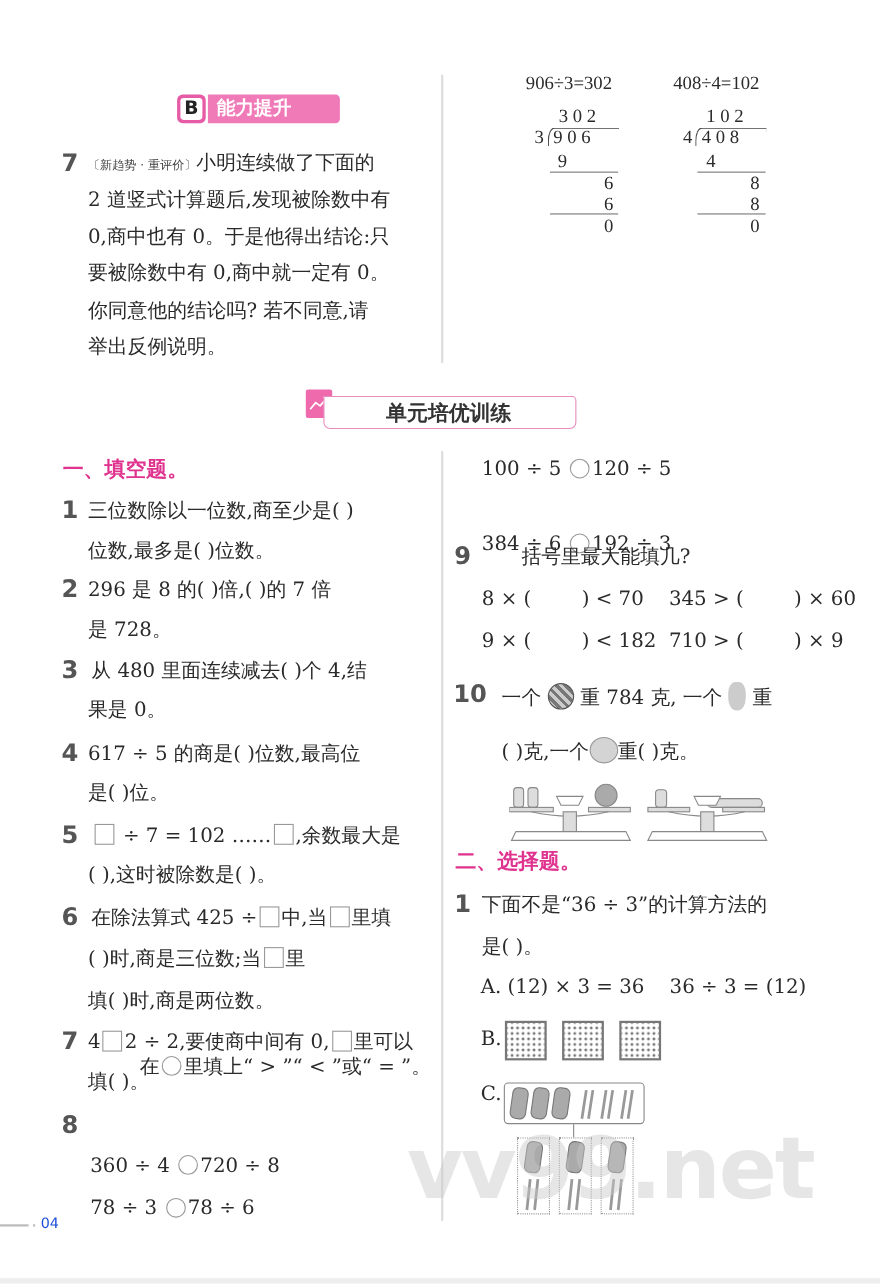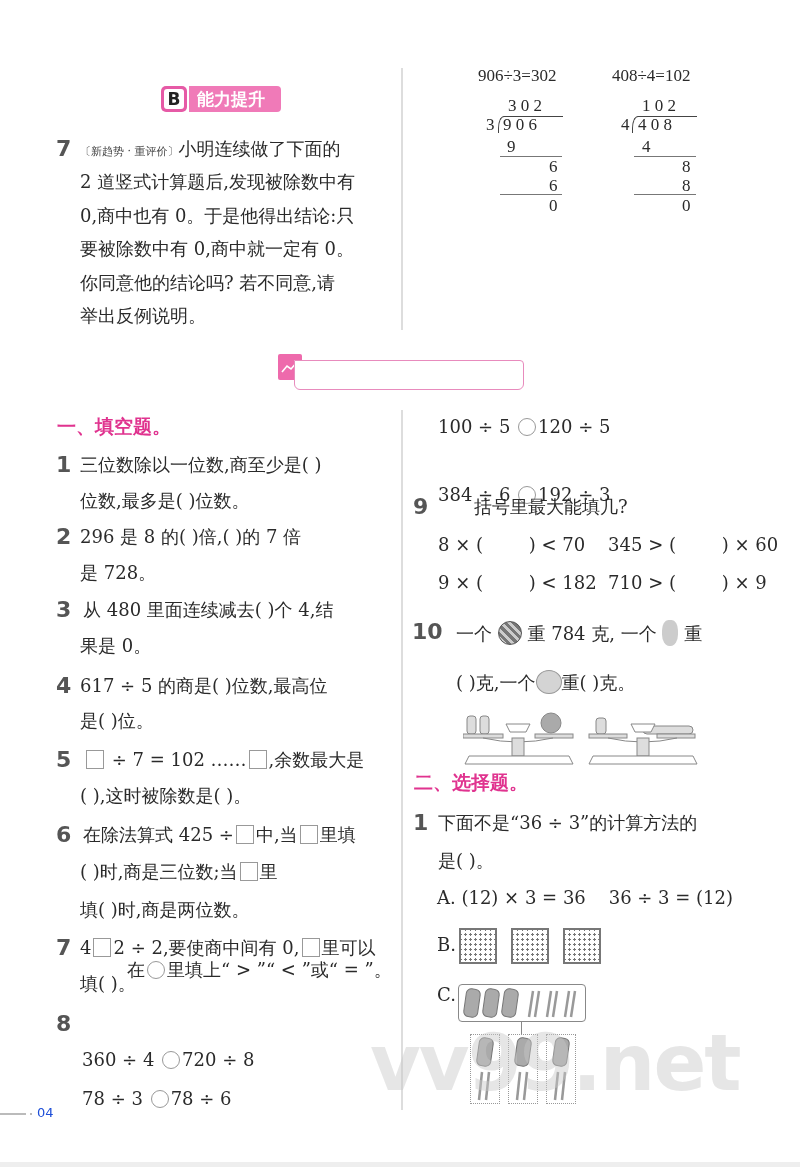--- a/index.html
+++ b/index.html
@@ -20,21 +20,21 @@
 <body>
 
 <div class="divider-v" style="left:401px; top:68px; height:262px;"></div>
 
 <div class="divider-v" style="left:401px; top:410px; height:700px;"></div>
 
 <div class="abs" style="left:161px; top:86px; width:140px; height:26px;">
   <div style="position:absolute; left:0; top:0; width:26px; height:26px; background:#e65aa6; border-radius:5px;">
     <div style="position:absolute; left:3px; top:3px; width:20px; height:20px; background:#fff; border-radius:3px; font-family:'DejaVu Sans',sans-serif; font-weight:bold; font-size:17px; line-height:20px; text-align:center; color:#222;">B</div>
   </div>
-  <div style="position:absolute; left:28px; top:0; width:92px; height:26px; background:#f07ab8; border-radius:0 4px 4px 0; color:#fff; font-family:'DejaVu Sans',sans-serif; font-weight:bold; font-size:17px; line-height:26px; padding-left:8px; box-sizing:border-box;">能力提升</div>
+  <div style="position:absolute; left:28px; top:0; width:120px; height:26px; background:#f07ab8; border-radius:0 4px 4px 0; color:#fff; font-family:'DejaVu Sans',sans-serif; font-weight:bold; font-size:17px; line-height:26px; padding-left:8px; box-sizing:border-box;">能力提升</div>
 </div>
 
 <div class="abs num" style="left:56px; top:136px;">7</div>
 <div class="abs line" style="left:80px; top:138px;">
   <span style="font-size:11px; color:#444;">〔新趋势 · 重评价〕</span><span>小明连续做了下面的</span>
 </div>
 <div class="abs line" style="left:80px; top:171px;">2 道竖式计算题后,发现被除数中有</div>
 <div class="abs line" style="left:80px; top:205px;text-align:right;">0,商中也有 0。于是他得出结论:只</div>
 <div class="abs line" style="left:80px; top:238px;">要被除数中有 0,商中就一定有 0。</div>
 <div class="abs line" style="left:80px; top:272px;">你同意他的结论吗? 若不同意,请</div>
@@ -65,20 +65,21 @@
 <div class="abs mono" style="left:682px; top:196px; font-size:17px;">0</div>
 
 <div class="abs" style="left:278px; top:354px; width:248px; height:38px;">
   <div style="position:absolute; left:0; top:0; width:24px; height:26px; background:#ee6aac; border-radius:2px;">
     <svg width="24" height="26" viewBox="0 0 24 26">
         <polyline points="4,18 9,12 13,15 20,7" fill="none" stroke="#fff" stroke-width="1.6"></polyline>
         <polyline points="16,7 20,7 20,11" fill="none" stroke="#fff" stroke-width="1.6"></polyline>
       </svg>
   </div>
   <div style="position:absolute; left:16px; top:6px; width:228px; height:28px; border:1.5px solid #e88bbd; border-radius:0 4px 6px 6px; border-top:1.5px solid #e88bbd; background:#fff;"></div>
+  <div style="position:absolute; left:16px; top:9px; width:228px; text-align:center; font-family:'DejaVu Sans',sans-serif; font-weight:bold; font-size:19px; color:#333;">单元培优训练</div>
 </div>
 
 <div class="abs sec-title" style="left:57px; top:414px;">一、填空题。</div>
 
 <div class="abs num" style="left:56px; top:452px;">1</div>
 <div class="abs line" style="left:80px; top:454px;">三位数除以一位数,商至少是(        )</div>
 <div class="abs line" style="left:80px; top:490px;">位数,最多是(        )位数。</div>
 
 <div class="abs num" style="left:56px; top:524px;">2</div>
 <div class="abs line" style="left:80px; top:526px;">296 是 8 的(        )倍,(        )的 7 倍</div>

